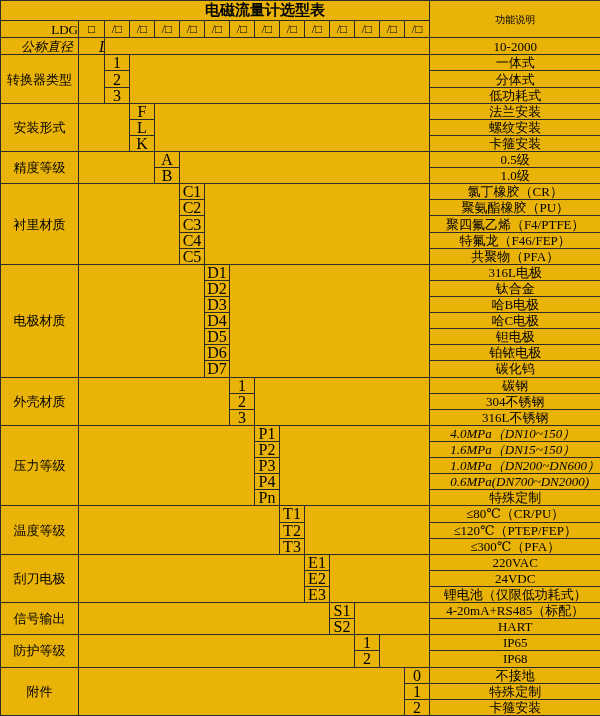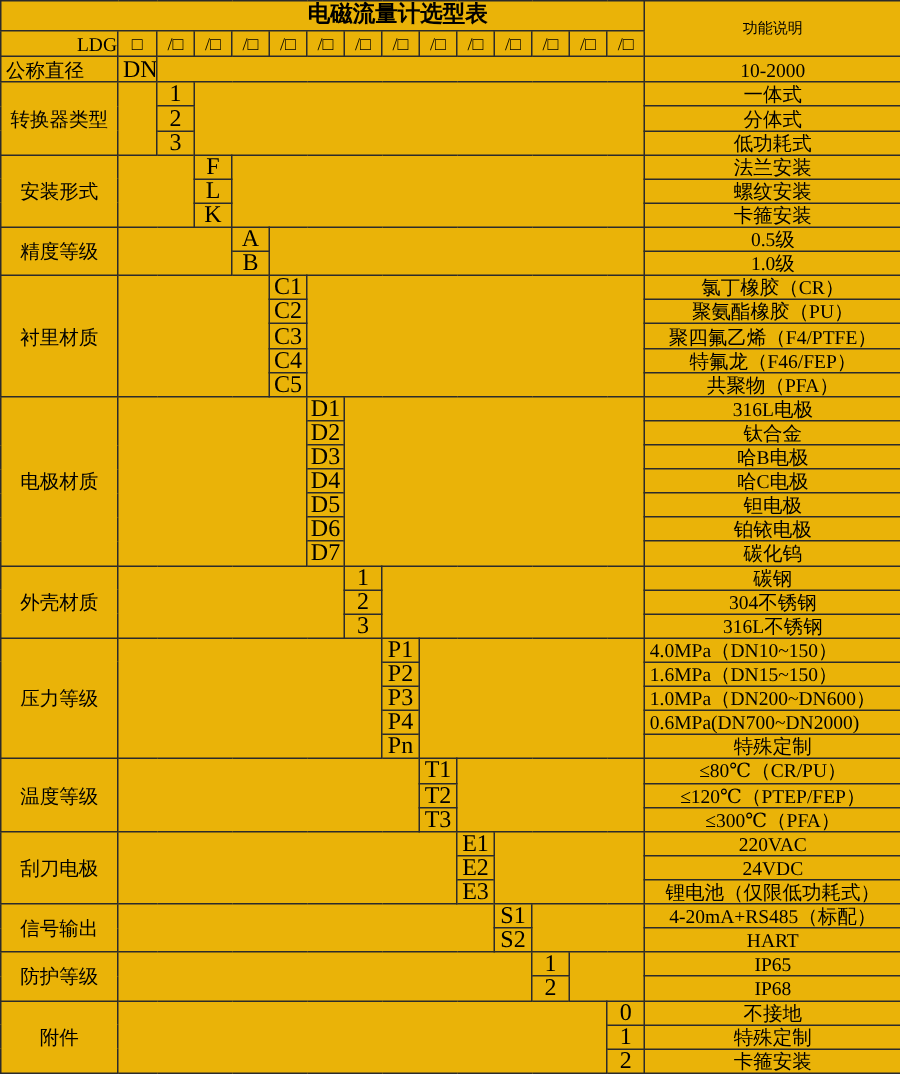--- a/index.html
+++ b/index.html
@@ -16,21 +16,21 @@
     color:#000;
     overflow:hidden;
     white-space:nowrap;
   }
   tr{height:16px;}
   tr.r-title{height:20px;}
   tr.r-model{height:17px;}
   tr.r-dn{height:17px;}
   td.title-cell{font-weight:bold;font-size:15px;text-align:center;padding-left:100px;}
   td.desc-header{font-size:10px;}
-  td.left{text-align:left;padding-left:3px;}
+  td.left{text-align:left;padding-left:20px;font-style:italic;}
   td.prefix{text-align:right;padding-left:9px;}
   td.code{font-size:16px;}
   td.slot{font-size:12px;}
 </style>
 </head>
 <body>
 
 <div class="wrap">
   <table id="sel-table">
     <colgroup>

